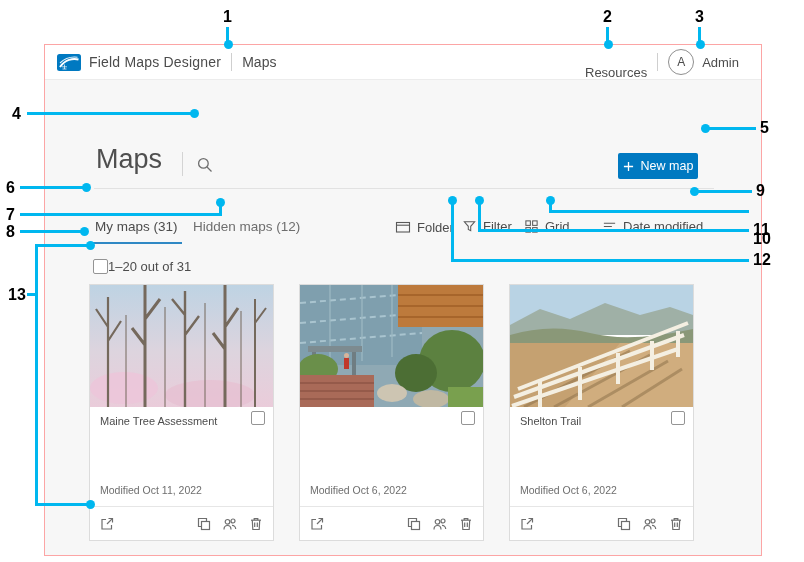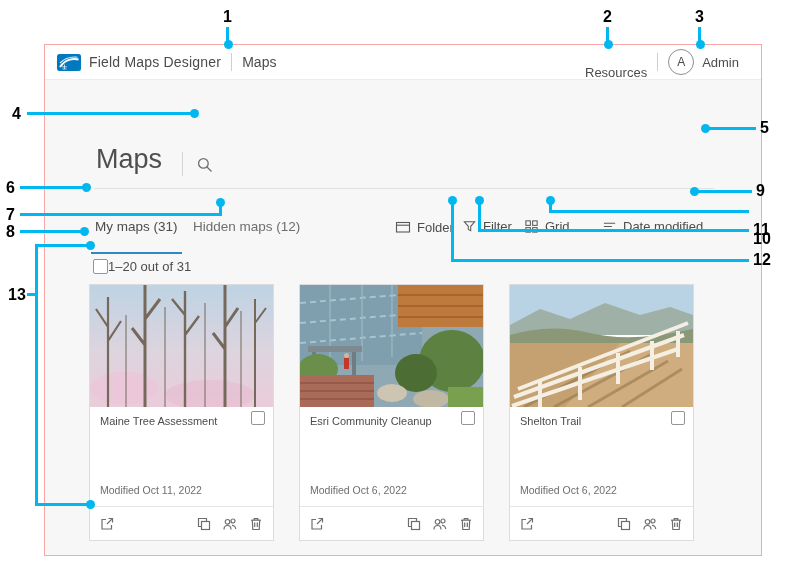--- a/index.html
+++ b/index.html
@@ -30,21 +30,21 @@
   .heading-div { position: absolute; left: 137px; top: 72px; width: 1px; height: 24px; background: #d4d4d4; }
   .search-btn { position: absolute; left: 151px; top: 76px; width: 18px; height: 18px; cursor: pointer; }
   .new-map-btn { position: absolute; left: 573px; top: 73px; width: 80px; height: 26px;
                  background: #0079c1; color: #fff; border: none; border-radius: 2px;
                  font-size: 12.5px; font-family: "Liberation Sans", sans-serif;
                  display: flex; align-items: center; justify-content: center; gap: 7px; cursor: pointer; }
   .title-rule { position: absolute; left: 49px; top: 108px; width: 620px; height: 1px; background: #e2e2e2; }
 
   
   .tab { position: absolute; top: 139px; font-size: 13.5px; cursor: pointer; }
-  .tab.active { left: 46px; color: #4c4c4c; padding: 0 4px 18px 4px; border-bottom: 2px solid #2f88c4; }
+  .tab.active { left: 46px; color: #4c4c4c; padding: 0 4px 8px 4px; border-bottom: 2px solid #2f88c4; }
   .tab.inactive { left: 148px; color: #6e6e6e; }
 
   
   .tool { position: absolute; top: 139px; display: flex; align-items: center; gap: 6px;
           font-size: 13px; color: #4c4c4c; cursor: pointer; }
   .tool svg { flex: 0 0 auto; }
   .t-folder { left: 350px; } .t-filter { left: 417px; } .t-grid { left: 479px; } .t-sort { left: 557px; }
 
   
   .sel-row { position: absolute; left: 48px; top: 179px; display: flex; align-items: center; gap: 0; }
@@ -98,20 +98,26 @@
     </div>
 
     <div class="content">
 
       <div class="page-heading">Maps</div>
       <div class="heading-div"></div>
       <svg class="search-btn icon" viewBox="0 0 18 18">
         <circle cx="7.4" cy="7.4" r="4.8" fill="none" stroke="#6e6e6e" stroke-width="1.3"></circle>
         <path d="M11 11 L15.5 15.5" stroke="#6e6e6e" stroke-width="1.3"></path>
       </svg>
+      <button class="new-map-btn">
+        <svg class="icon" width="11" height="11" viewBox="0 0 12 12">
+          <path d="M6 1v10M1 6h10" stroke="#fff" stroke-width="1.4"></path>
+        </svg>
+        <span>New map</span>
+      </button>
       <div class="title-rule"></div>
 
       <div class="tab active">My maps (31)</div>
       <div class="tab inactive">Hidden maps (12)</div>
 
       <div class="tool t-folder">
         <svg class="icon" width="16" height="16" viewBox="0 0 16 16">
           <rect x="1.5" y="3.5" width="13" height="9.5" fill="none" stroke="#595959" stroke-width="1.1"></rect>
           <path d="M1.5 6.2h13" stroke="#595959" stroke-width="1.1"></path>
         </svg>
@@ -219,21 +225,20 @@
           <ellipse cx="116" cy="88" rx="21" ry="19" fill="#4c6e34"></ellipse>
           <ellipse cx="18" cy="84" rx="20" ry="15" fill="#6a8f4a"></ellipse>
           <path d="M0 90h74v32H0z" fill="#a96a58"></path>
           <path d="M0 98h74M0 106h74M0 114h74" stroke="#8f5546" stroke-width="1.4" fill="none"></path>
           <rect x="44" y="73" width="5" height="11" fill="#c0392b"></rect>
             <circle cx="46.5" cy="70.5" r="2.5" fill="#d8b49a"></circle>
           <ellipse cx="92" cy="108" rx="15" ry="9" fill="#cdc5b2"></ellipse>
           <ellipse cx="131" cy="114" rx="18" ry="9" fill="#c0b8a2"></ellipse>
           <rect x="148" y="102" width="35" height="20" fill="#79a04e"></rect>
         </svg>
-        <div class="card-title">Esri Community Cleanup</div>
         <span class="cbox card-check"></span>
         <div class="card-modified">Modified Oct 6, 2022</div>
         <div class="card-footer">
           <svg class="cf-icon first icon" viewBox="0 0 16 16">
             <g fill="none" stroke="#6e6e6e" stroke-width="1.2">
               <path d="M7 3.5H3v9.5h9.5V9"></path>
                 <path d="M9.5 2.5h4v4"></path>
                 <path d="M13.3 2.7L8 8"></path>
             </g>
           </svg>

